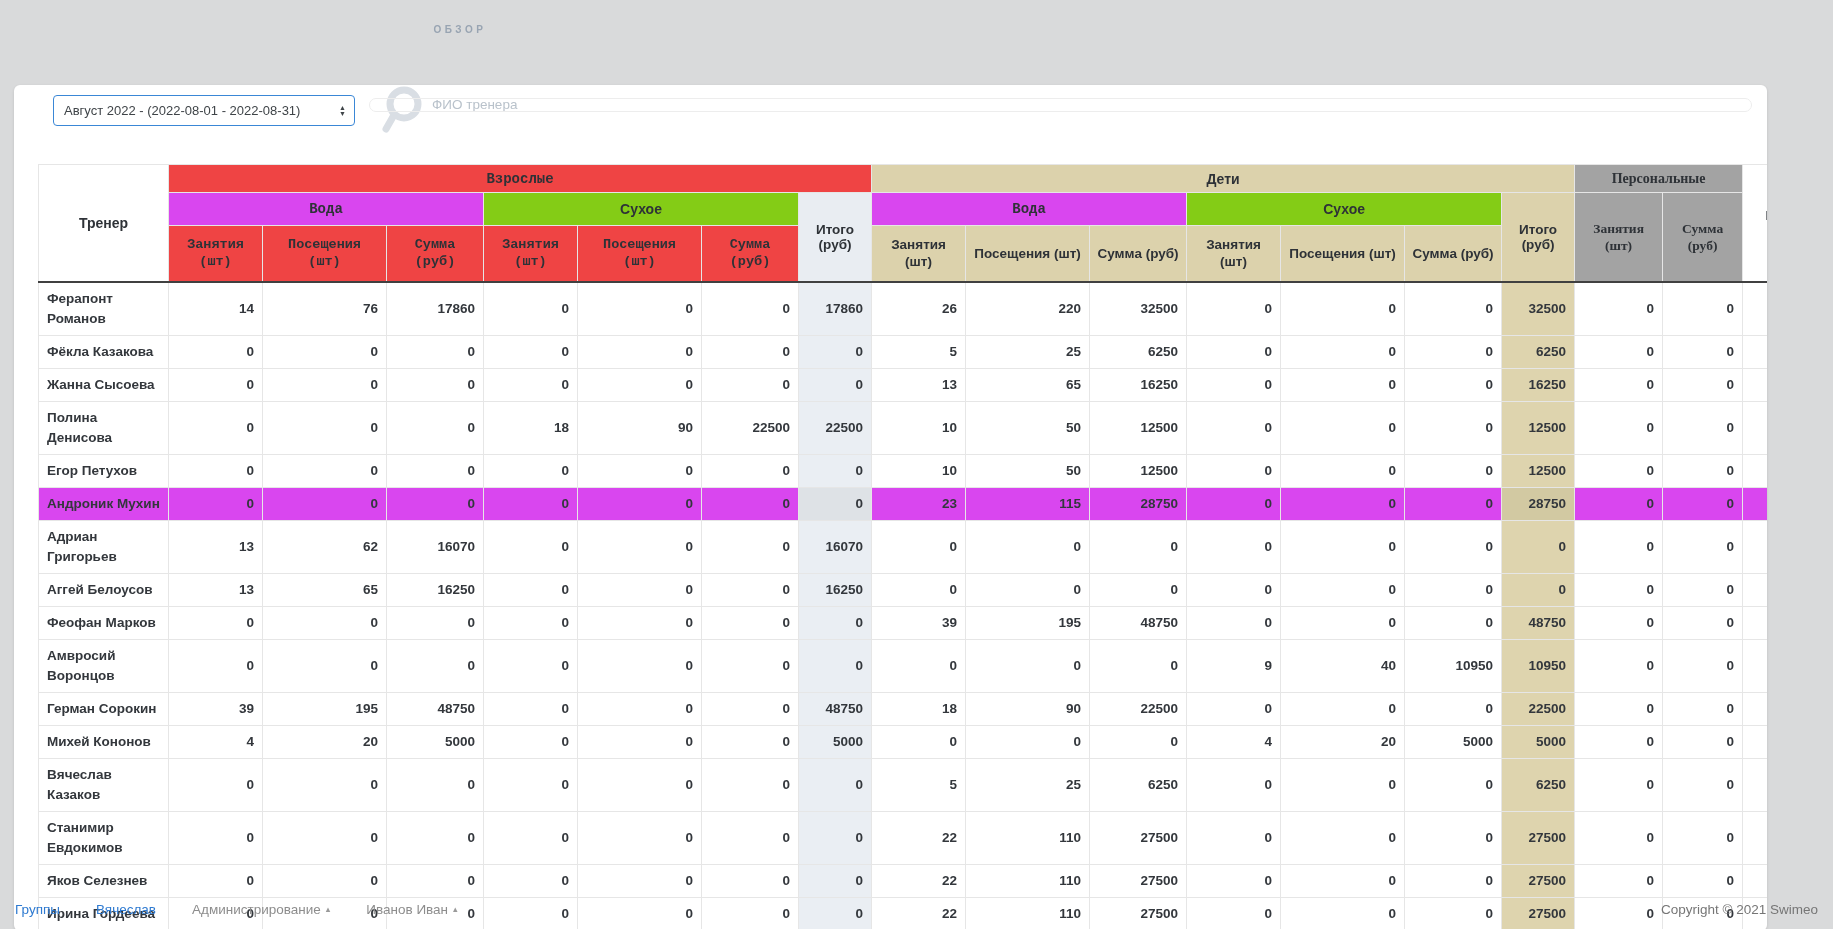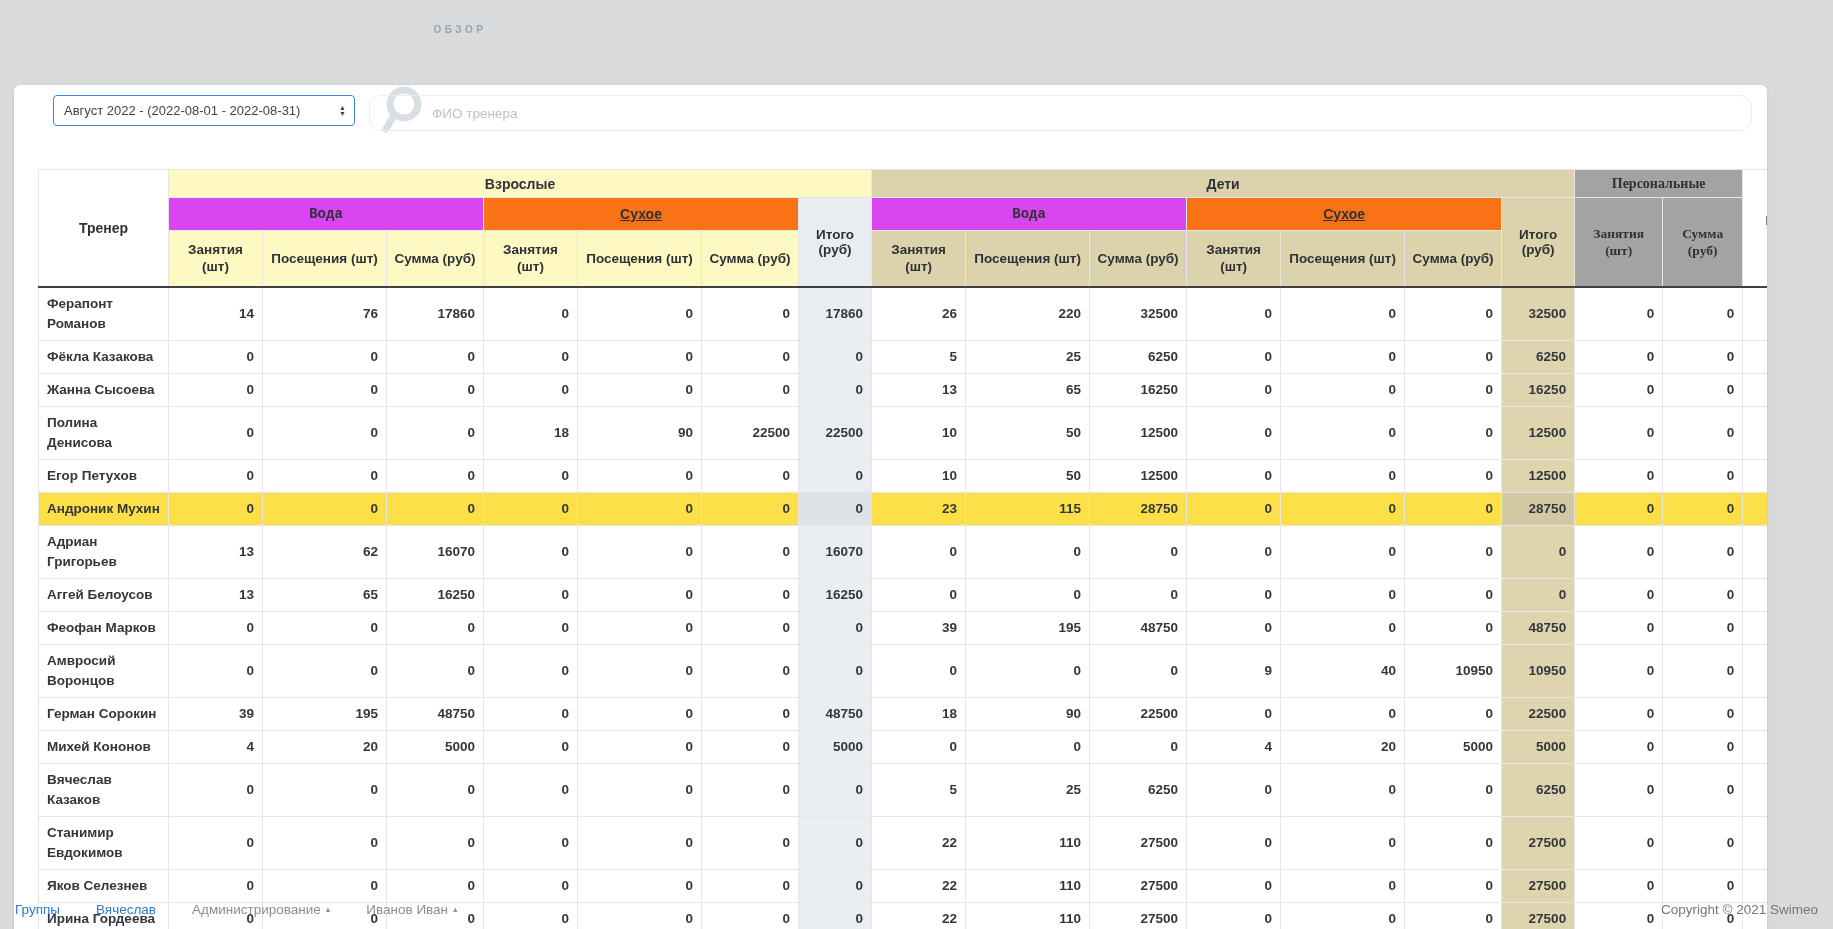--- a/index.html
+++ b/index.html
@@ -38,54 +38,54 @@
     font-family:"Liberation Sans","DejaVu Sans",sans-serif;
   }
   .caret {
     position:absolute; right:9px; top:50%; transform:translateY(-50%);
     display:flex; flex-direction:column; align-items:center;
     font-size:7px; line-height:6px; color:#3f4448; pointer-events:none;
   }
 
   .search-wrap { position:relative; flex:1 1 auto; }
   .search-input {
-    width:100%; height:36px; border:1px solid #ededed; border-radius:12px;
+    width:100%; height:14px; border:1px solid #ededed; border-radius:12px;
     padding:0 10px 0 62px; font-size:13.5px; color:#3f4448; background:transparent;
     font-family:"Liberation Sans","DejaVu Sans",sans-serif; position:relative; z-index:1;
   }
   .search-input::placeholder { color:#b9c2cb; opacity:1; }
   .search-icon { position:absolute; left:4px; top:-12px; z-index:0; }
 
   
   table.income-table { width:100%; border-collapse:collapse; table-layout:fixed; }
   th { font-weight:bold; color:#2e3237; border:1px solid #e6e6e6; padding:2px 6px; text-align:center; }
   .grp    { height:28px; font-size:14px; }
-  .adults-bg { background:#fef9c3; }
+  .adults-bg { background:#ef4444;font-family:Liberation Mono, monospace; }
   .kids-bg   { background:#dcd2ac; }
   .white-bg  { background:#a3a3a3;font-family:Liberation Serif, serif; }
   .band   { height:33px; font-size:14px; }
   .water  { background:#d946ef;font-family:Liberation Mono, monospace; }
-  .dry    { background:#f97316;text-decoration:underline; }
+  .dry    { background:#84cc16; }
   .itogo  { font-size:13.5px; }
   .adult-itogo { background:#e9edf2; }
   .kid-itogo   { background:#dcd2ac; }
   .sub    { height:56px; font-size:13.5px; vertical-align:middle; line-height:17px; }
   .trainer-h { background:#fff; font-size:14px;text-align:center; }
   .grand  { background:#fff; font-size:13.5px; }
 
   tbody { border-top:2px solid #404040; }
   td {
     border:1px solid #e6e6e6; font-size:13.5px; font-weight:bold;
     color:#33373c; padding:6px 8px; line-height:20px;
   }
   td.num  { text-align:right; }
   td.name { text-align:left; white-space:pre-line; }
   td.ti-a { background:#eaeef3; }
   td.ti-k { background:#ded4ae; }
-  tr.hl td       { background:#fde047; }
+  tr.hl td       { background:#d946ef; }
   tr.hl td.ti-a  { background:#dee2e6; }
   tr.hl td.ti-k  { background:#d2c9a2; }
 
   
   .bottom-bar {
     position:absolute; left:0; bottom:12px; width:100%;
     display:flex; justify-content:space-between; align-items:center;
     padding:0 15px; font-size:13.5px;
   }
   .nav-links { display:flex; align-items:center; gap:36px; }

